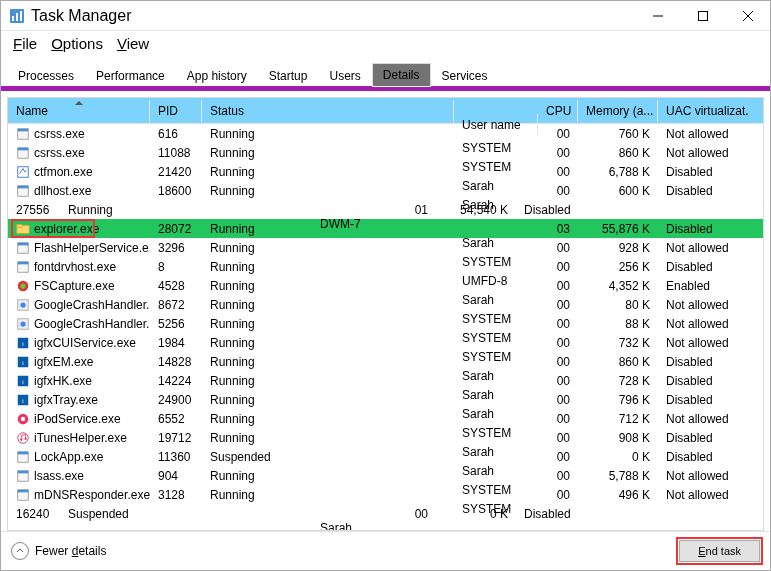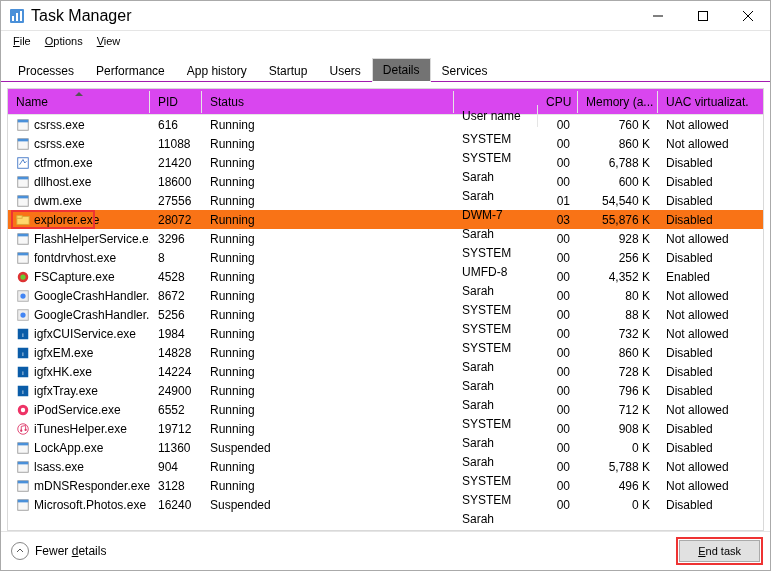--- a/index.html
+++ b/index.html
@@ -29,30 +29,30 @@
   .win-btn {
     width: 45px; height: 29px;
     display: flex; align-items: center; justify-content: center;
     color: #333;
   }
   .win-btn svg { width: 10px; height: 10px; }
   .menubar {
     display: flex;
     gap: 2px;
     padding: 2px 6px;
-    font-size: 11px;
+    font-size: 15px;
     align-items: flex-end;
   }
   .menubar span { padding: 2px 6px; }
   .menubar u { text-decoration: underline; }
   .tabs {
     display: flex;
     align-items: flex-end;
     padding: 6px 6px 0 6px;
-    border-bottom: 1px solid #a21caf;
+    border-bottom: 5px solid #a21caf;
     gap: 0;
   }
   .tab {
     padding: 4px 10px;
     border: 1px solid transparent;
     border-bottom: none;
     position: relative;
     top: 1px;
     background: transparent;
   }
@@ -71,21 +71,21 @@
   .table-container {
     flex: 1;
     border: 1px solid #d9d9d9;
     overflow: hidden;
     position: relative;
     display: flex;
     flex-direction: column;
   }
   .thead {
     display: flex;
-    background: #d946ef;
+    background: #7dd3fc;
     border-bottom: 1px solid #e5e5e5;
     font-size: 12px;
     height: 26px;
     align-items: center;
   }
   .th {
     padding: 4px 8px;
     border-right: 1px solid #e5e5e5;
     white-space: nowrap;
     overflow: hidden;
@@ -110,21 +110,21 @@
     flex: 1;
     overflow-y: scroll;
     overflow-x: hidden;
   }
   .tr {
     display: flex;
     height: 19px;
     align-items: center;
     font-size: 12px;
   }
-  .tr.selected { background: #f97316; }
+  .tr.selected { background: #22c55e; }
   .td {
     padding: 0 8px;
     white-space: nowrap;
     overflow: hidden;
     text-overflow: ellipsis;
   }
   .td.right { }
   .col-name { width: 142px; flex-shrink: 0; display: flex; align-items: center; gap: 4px; }
   .col-pid  { width: 52px;  flex-shrink: 0; }
   .col-stat { width: 252px; flex-shrink: 0; }
@@ -281,27 +281,20 @@
             <span>dllhost.exe</span>
           </div>
           <div class="td col-pid">18600</div>
           <div class="td col-stat">Running</div>
           <div class="td col-user">Sarah</div>
           <div class="td col-cpu right">00</div>
           <div class="td col-mem right">600 K</div>
           <div class="td col-uac">Disabled</div>
         </div>
         <div class="tr">
-          <div class="td col-name">
-            <svg class="proc-icon" viewBox="0 0 16 16">
-              <rect x="2" y="2" width="12" height="12" fill="#f7f7f7" stroke="#999"></rect>
-              <rect x="2" y="2" width="12" height="3" fill="#4a90d9"></rect>
-            </svg>
-            <span>dwm.exe</span>
-          </div>
           <div class="td col-pid">27556</div>
           <div class="td col-stat">Running</div>
           <div class="td col-user">DWM-7</div>
           <div class="td col-cpu right">01</div>
           <div class="td col-mem right">54,540 K</div>
           <div class="td col-uac">Disabled</div>
         </div>
         <div class="tr selected">
           <div class="td col-name">
             <svg class="proc-icon" viewBox="0 0 16 16">
@@ -523,27 +516,20 @@
             <span>mDNSResponder.exe</span>
           </div>
           <div class="td col-pid">3128</div>
           <div class="td col-stat">Running</div>
           <div class="td col-user">SYSTEM</div>
           <div class="td col-cpu right">00</div>
           <div class="td col-mem right">496 K</div>
           <div class="td col-uac">Not allowed</div>
         </div>
         <div class="tr">
-          <div class="td col-name">
-            <svg class="proc-icon" viewBox="0 0 16 16">
-              <rect x="2" y="2" width="12" height="12" fill="#f7f7f7" stroke="#999"></rect>
-              <rect x="2" y="2" width="12" height="3" fill="#4a90d9"></rect>
-            </svg>
-            <span>Microsoft.Photos.exe</span>
-          </div>
           <div class="td col-pid">16240</div>
           <div class="td col-stat">Suspended</div>
           <div class="td col-user">Sarah</div>
           <div class="td col-cpu right">00</div>
           <div class="td col-mem right">0 K</div>
           <div class="td col-uac">Disabled</div>
         </div>
       </div>
     <div class="highlight-box" style="left:3px; top:121px; width:84px; height:19px;"></div>
   </div>

